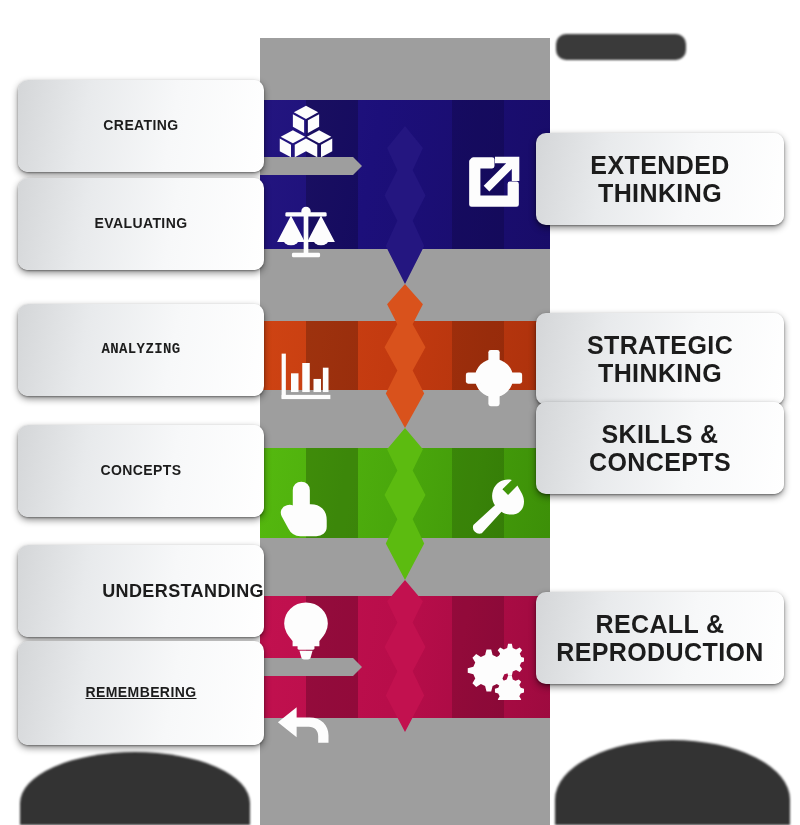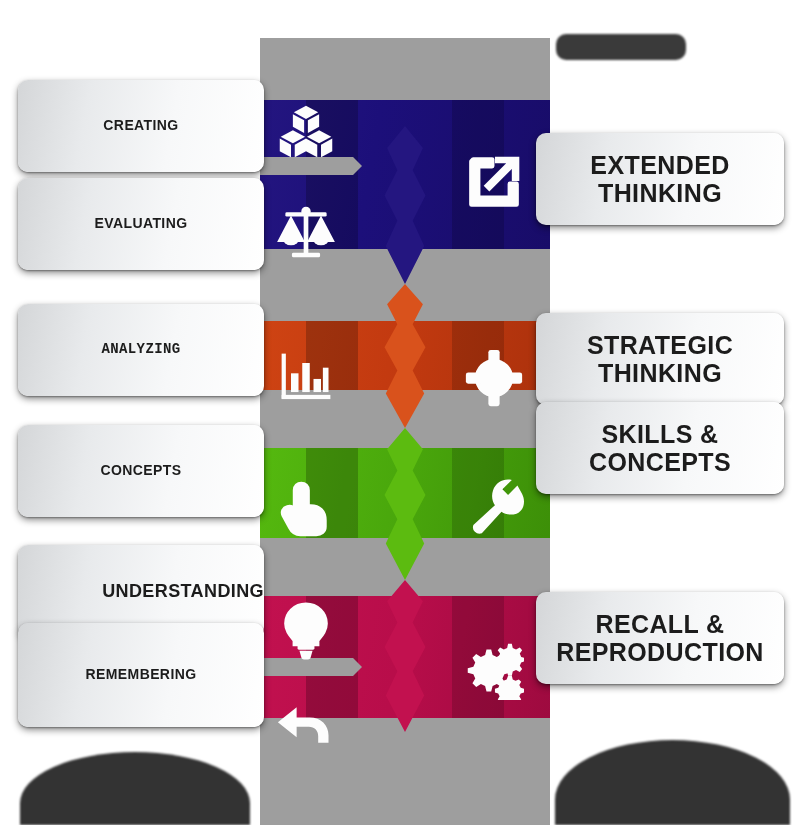--- a/index.html
+++ b/index.html
@@ -274,21 +274,21 @@
   </div>
   <div class="card left" style="top:304px; height:92px;font-family:Liberation Mono, monospace;">
     <span>ANALYZING</span>
   </div>
   <div class="card left" style="top:425px; height:92px;">
     <span>CONCEPTS</span>
   </div>
   <div class="card left tall" style="top:545px; height:92px;">
     <span>UNDERSTANDING</span>
   </div>
-  <div class="card left" style="top:623px; height:104px;">
+  <div class="card left" style="top:641px; height:104px;text-decoration:underline;">
     <span>REMEMBERING</span>
   </div>
 
   <div class="card right" style="top:133px; height:92px;">
     <span>
       <span>EXTENDED</span><br>
       <span>THINKING</span>
     </span>
   </div>
   <div class="card right" style="top:313px; height:92px;">

